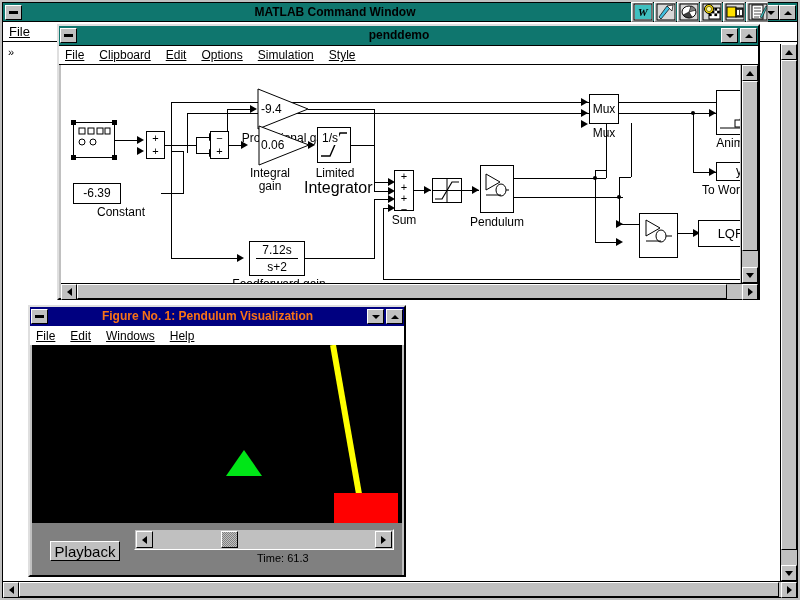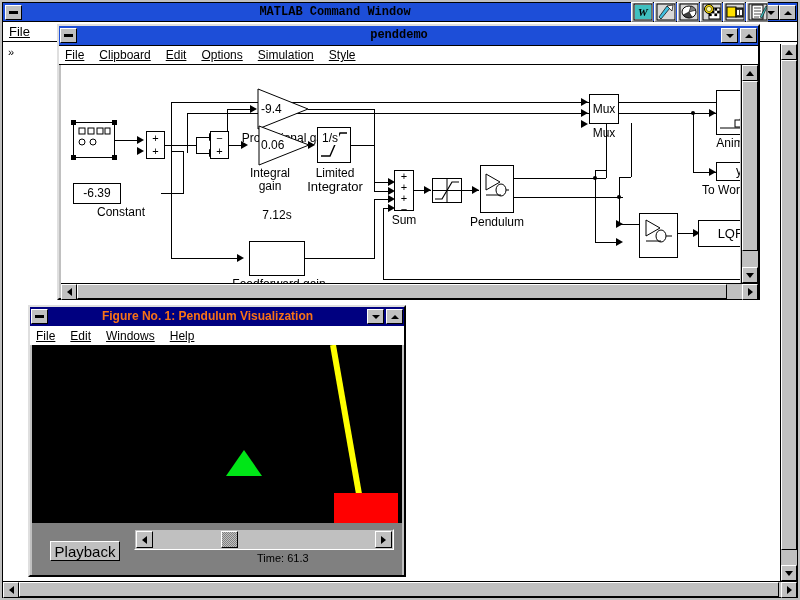--- a/index.html
+++ b/index.html
@@ -25,21 +25,21 @@
   .titlebar{
     position:relative;height:17px;line-height:17px;
     display:flex;align-items:center;box-sizing:border-box;
   }
   .titlebar .ttl{
     flex:1;text-align:center;font-weight:bold;font-size:12px;
     white-space:nowrap;overflow:hidden;
   }
   .tb-active{background:#000080;}
   .tb-active .ttl{color:#f97316;}
-  .tb-inactive{background:#1d4ed8;font-family:Liberation Mono, monospace;}
+  .tb-inactive{background:#0f766e;}
   .tb-inactive .ttl{color:#000000;}
 
   .sysbtn{
     width:17px;height:15px;box-sizing:border-box;
     background:#c0c0c0;
     border-top:1px solid #ffffff;border-left:1px solid #ffffff;
     border-right:1px solid #000;border-bottom:1px solid #000;
     display:flex;align-items:center;justify-content:center;
     flex:0 0 auto;margin:1px;
   }
@@ -420,23 +420,23 @@
       <div class="lbl" style="left:180px;top:101px;width:58px;font-size:12px;">Integral</div>
       <div class="lbl" style="left:180px;top:114px;width:58px;font-size:12px;">gain</div>
 
       <div class="blk" style="left:256px;top:62px;width:34px;height:36px;position:absolute;">
         <svg width="32" height="34" viewBox="0 0 32 34" style="position:absolute;left:0;top:0;">
           <path d="M3 28 L12 28 L22 5 L29 5" fill="none" stroke="#000" stroke-width="1.4"></path>
         </svg>
         <span style="position:absolute;left:3px;top:4px;font-size:12px;background:#fff;padding:0 1px;">1/s</span>
       </div>
       <div class="lbl" style="left:243px;top:101px;width:62px;font-size:12px;">Limited</div>
-      <div class="lbl" style="left:243px;top:114px;width:62px;font-size:13px;">Integrator</div>
-
-      <div class="blk" style="left:188px;top:176px;width:56px;height:35px;flex-direction:column;gap:36px;">
+      <div class="lbl" style="left:243px;top:114px;width:62px;font-size:16px;">Integrator</div>
+
+      <div class="blk" style="left:188px;top:176px;width:56px;height:35px;flex-direction:column;">
         <span style="font-size:12px;line-height:14px;">7.12s</span>
         <span style="display:block;width:42px;height:1px;background:#000;margin:1px 0;"></span>
         <span style="font-size:12px;line-height:14px;">s+2</span>
       </div>
       <div class="lbl" style="left:170px;top:212px;width:96px;font-size:12px;">Feedforward gain</div>
 
       <div class="sumblk" style="left:333px;top:105px;width:20px;height:41px;justify-content:space-evenly;">
         <span>+</span>
         <span>+</span>
         <span>+</span>

